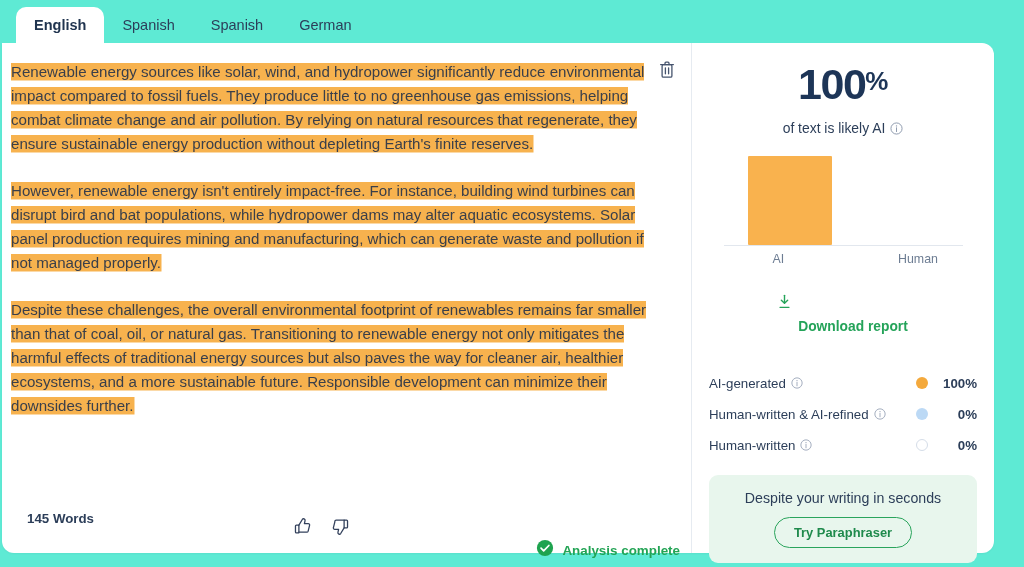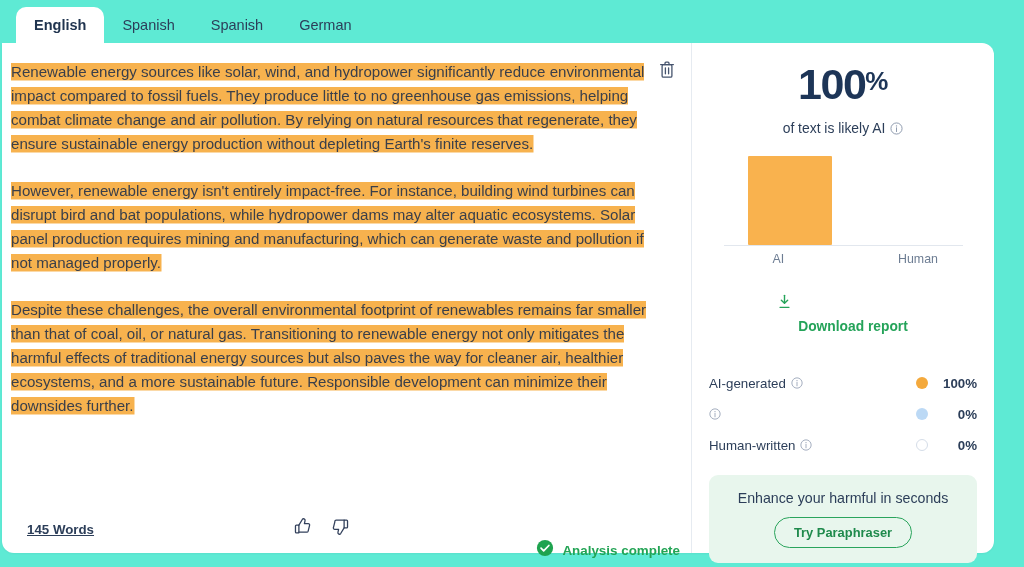--- a/index.html
+++ b/index.html
@@ -111,24 +111,23 @@
     cursor: pointer;
     background: transparent;
     border: none;
   }
 
   
   .footer {
     position: relative;
     height: 54px;
     display: flex;
-    align-items: flex-end;
+    align-items: center;
     padding: 0 22px 16px 25px;
     flex-shrink: 0;
-    text-decoration: underline;
   }
 
   .wordcount {
     font-size: 13.3px;
     color: #2c3e59;
     font-weight: 600;
   }
 
   .feedback {
     position: absolute;
@@ -462,20 +461,21 @@
                 <path d="M7 6.2v4.1" stroke-linecap="round"></path>
               </svg>
             </span>
           </span>
           <span class="legend-dot" style="background:#f4a93c"></span>
           <span class="legend-val">100%</span>
         </div>
 
         <div class="legend-row">
           <span class="legend-label">
+            <span>Human-written &amp; AI-refined</span>
             <span class="info-icon">
               <svg width="12" height="12" viewBox="0 0 14 14" fill="none" stroke="#9aa5b8" stroke-width="1.05">
                 <circle cx="7" cy="7" r="6"></circle>
                 <circle cx="7" cy="4.2" r="0.75" fill="#9aa5b8" stroke="none"></circle>
                 <path d="M7 6.2v4.1" stroke-linecap="round"></path>
               </svg>
             </span>
           </span>
           <span class="legend-dot" style="background:#bcd9f5"></span>
           <span class="legend-val">0%</span>
@@ -491,19 +491,19 @@
                 <path d="M7 6.2v4.1" stroke-linecap="round"></path>
               </svg>
             </span>
           </span>
           <span class="legend-dot" style="background:#ffffff;border:1px solid #d5dde8"></span>
           <span class="legend-val">0%</span>
         </div>
       </div>
 
       <div class="promo">
-        <div class="promo-text">Enhance your harmful in seconds</div>
+        <div class="promo-text">Despite your writing in seconds</div>
         <button class="promo-btn">Try Paraphraser</button>
       </div>
 
     </div>
   </div>
 </div>
 
 </body></html>

